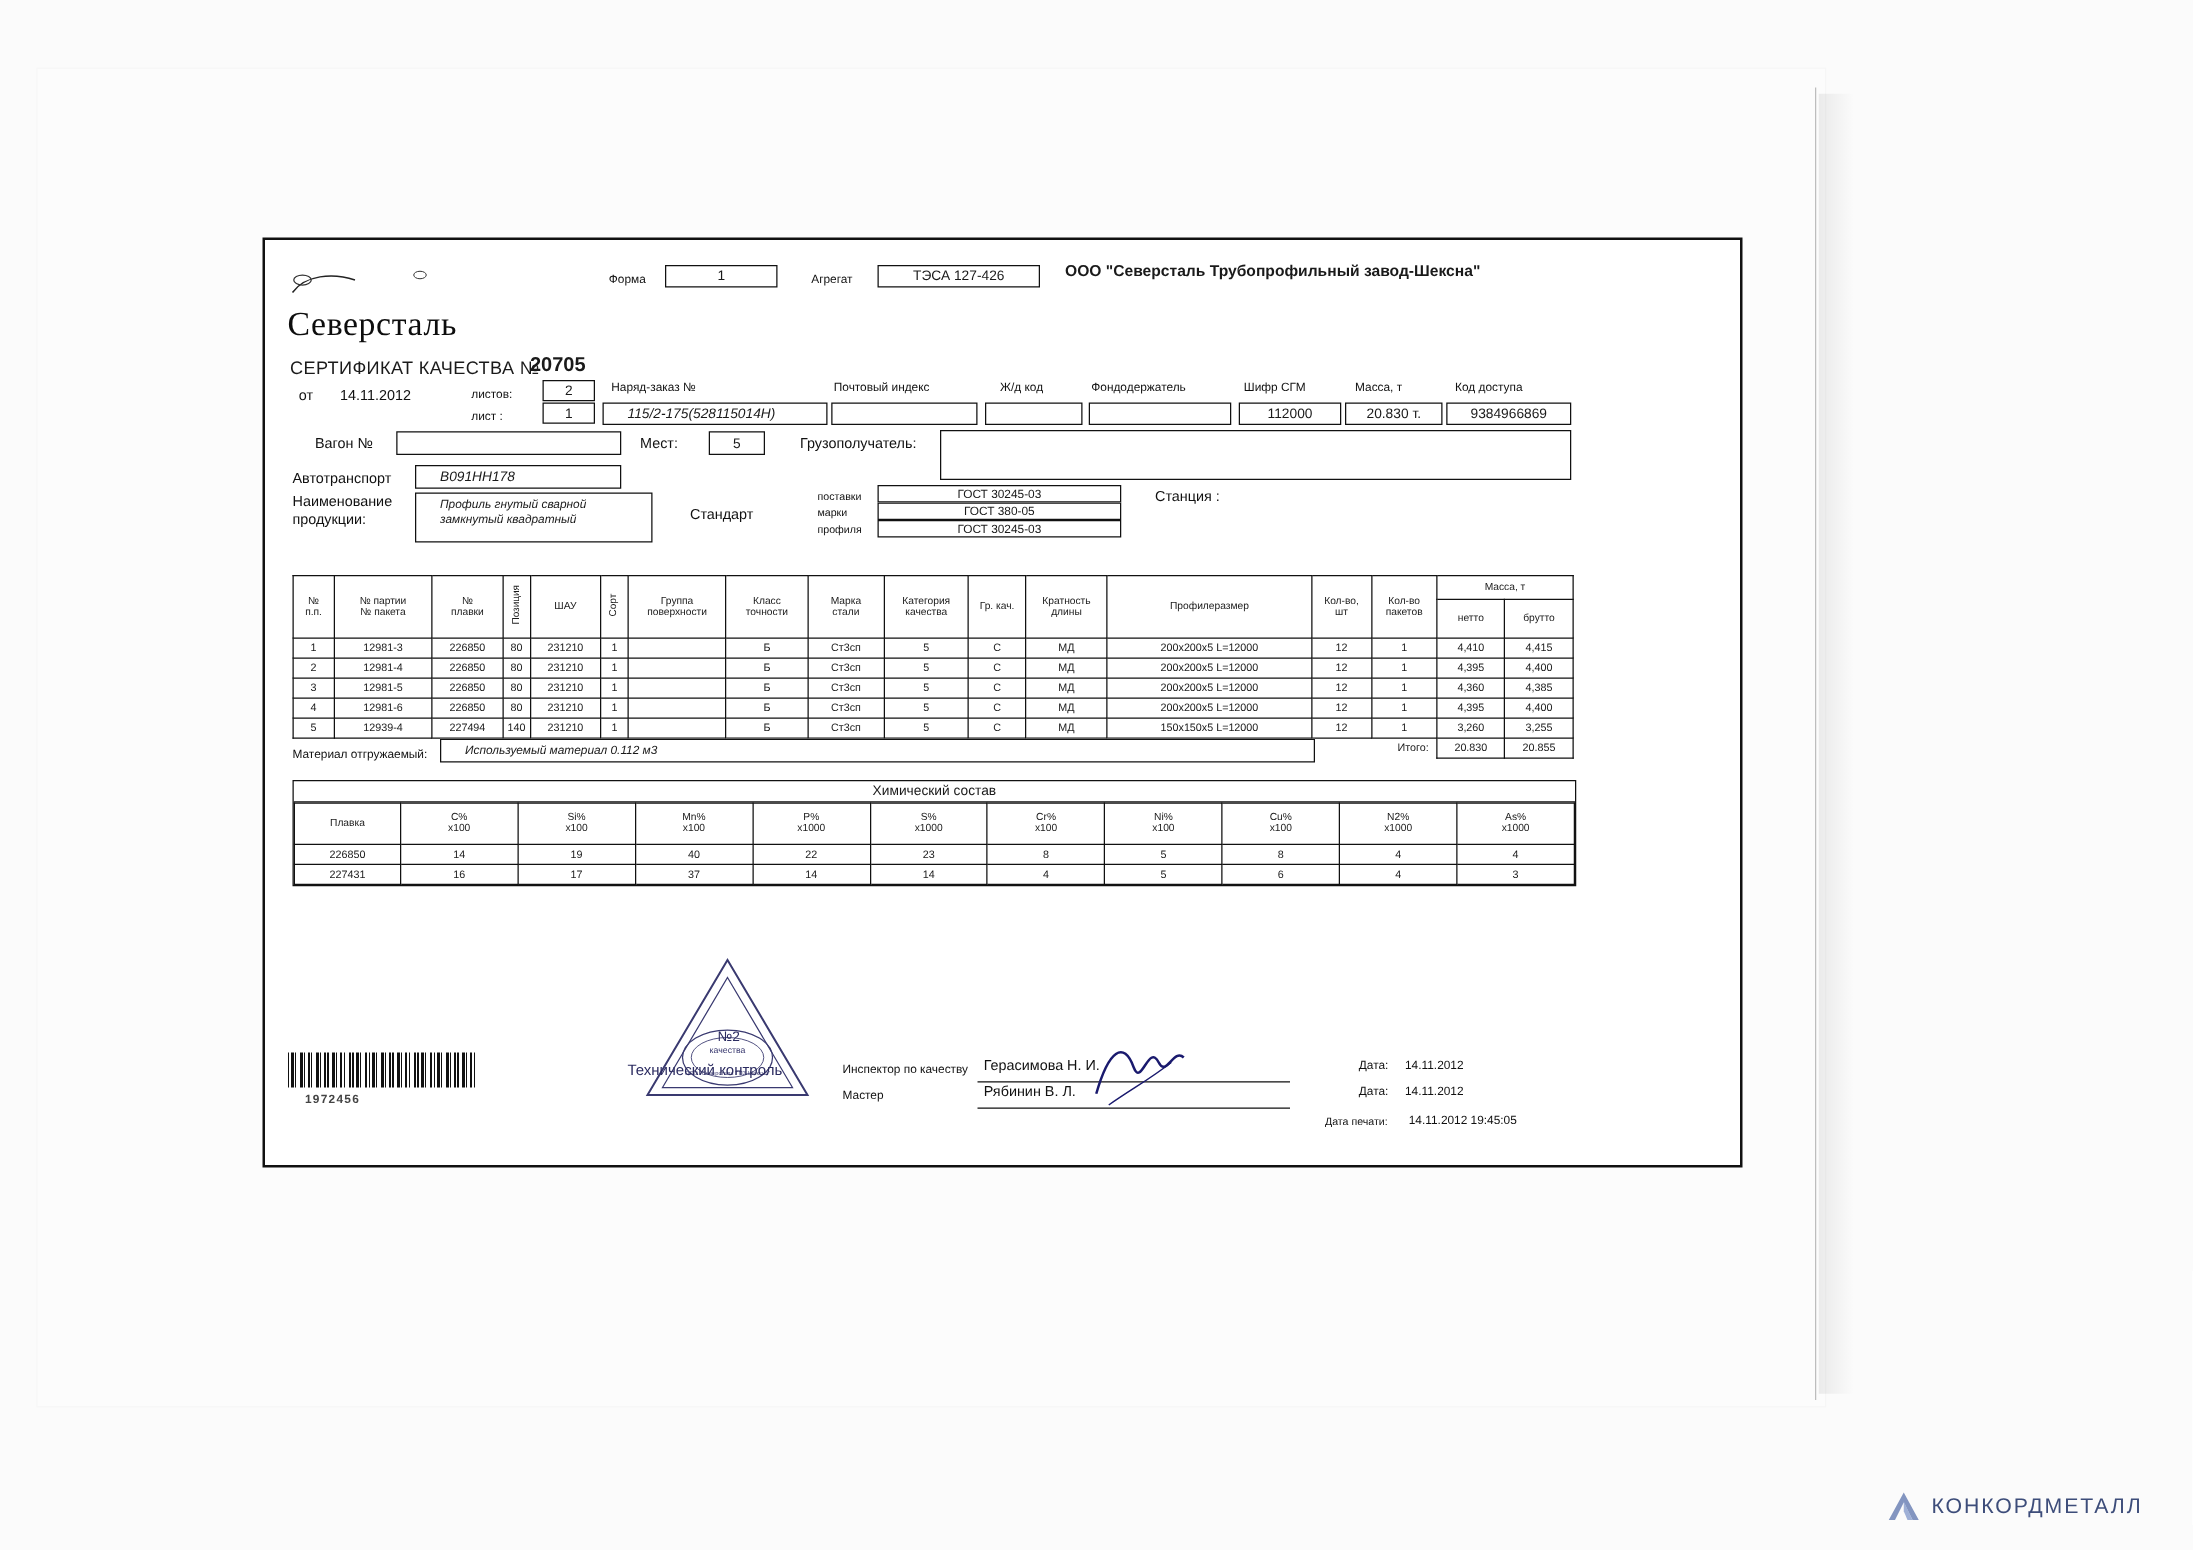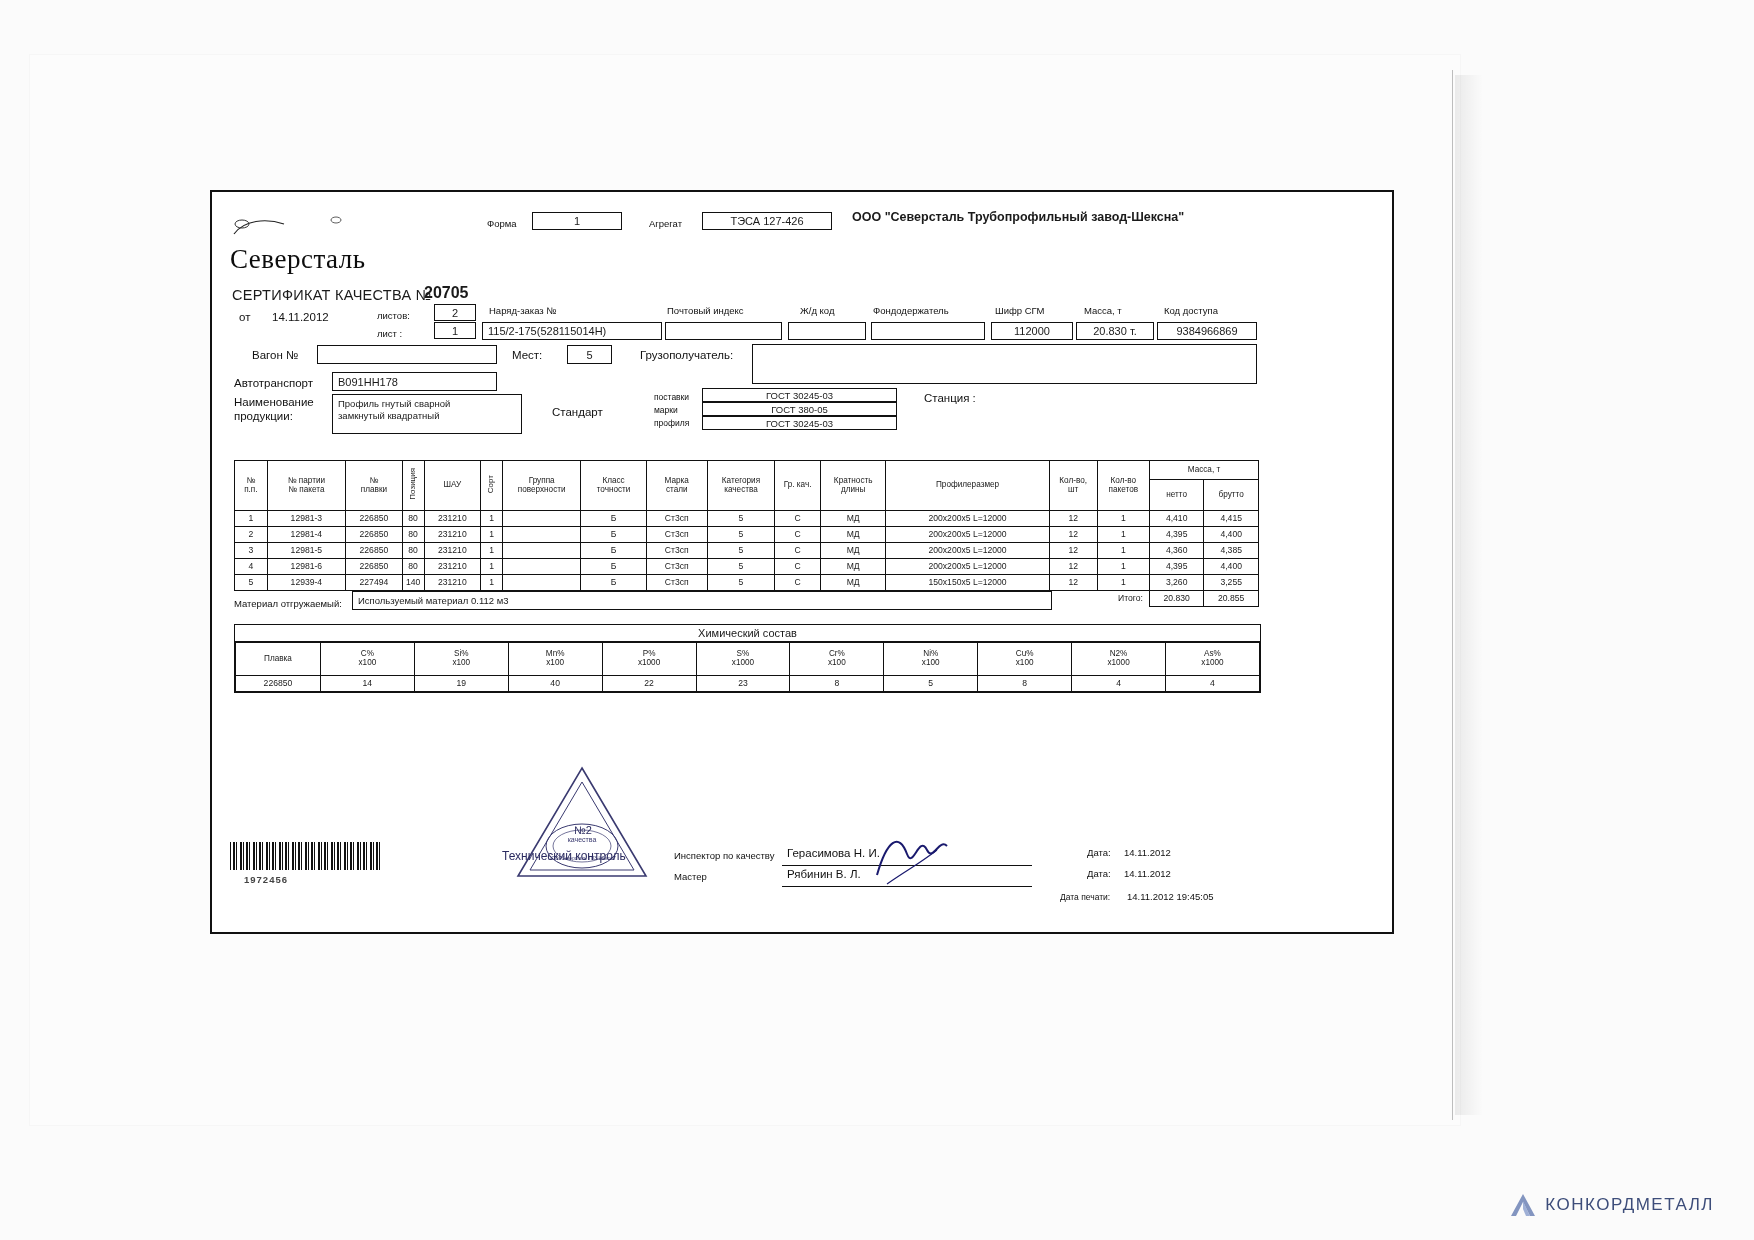--- a/index.html
+++ b/index.html
@@ -64,21 +64,21 @@
     border: 1px solid #111;
     background: #fff;
     box-sizing: border-box;
     display: flex;
     align-items: center;
     justify-content: center;
     font-size: 11px;
     white-space: nowrap;
     overflow: hidden;
   }
-  .box.left { justify-content: flex-start; padding-left: 5px; }
+  .box.left { justify-content: flex-start; padding-left: 19px; font-style: italic; }
 
   
   .logo {
     position: absolute;
     left: 18px; top: 52px;
     font-size: 27px;
     font-family: "Liberation Serif", serif;
     color: #0d0d0d;
     letter-spacing: 0.5px;
   }
@@ -498,20 +498,33 @@
           <td>19</td>
           <td>40</td>
           <td>22</td>
           <td>23</td>
           <td>8</td>
           <td>5</td>
           <td>8</td>
           <td>4</td>
           <td>4</td>
         </tr>
+        <tr>
+          <td>227431</td>
+          <td>16</td>
+          <td>17</td>
+          <td>37</td>
+          <td>14</td>
+          <td>14</td>
+          <td>4</td>
+          <td>5</td>
+          <td>6</td>
+          <td>4</td>
+          <td>3</td>
+        </tr>
       </tbody>
     </table>
   </div>
 
   <div class="barcode"></div>
   <div class="barcode-num">1972456</div>
 
   <svg class="stamp" viewBox="0 0 140 120">
     <polygon points="70,6 134,114 6,114" fill="none" stroke="#3a3a70" stroke-width="1.6"></polygon>
     <polygon points="70,20 122,108 18,108" fill="none" stroke="#3a3a70" stroke-width="1"></polygon>

